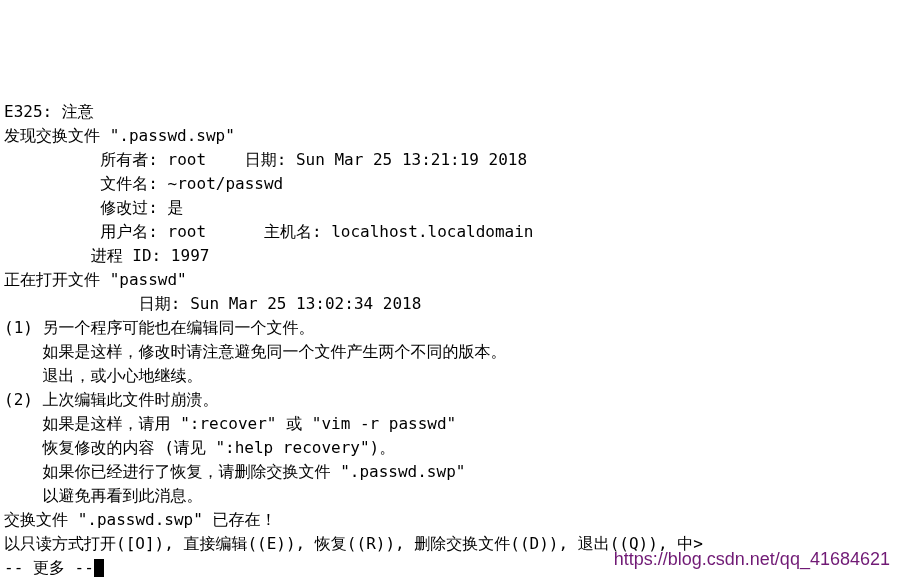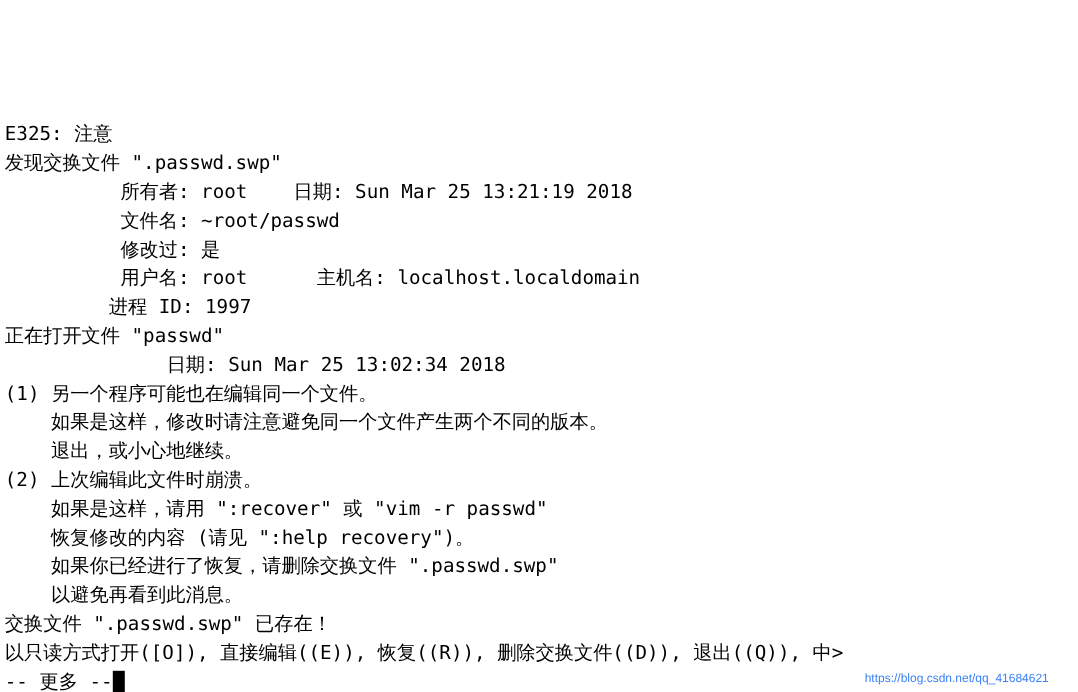--- a/index.html
+++ b/index.html
@@ -26,23 +26,23 @@
     .cursor {
       display: inline-block;
       width: 10px;
       height: 18px;
       background: #000000;
       vertical-align: text-bottom;
     }
     .watermark {
       position: absolute;
       bottom: 4px;
-      right: 24px;
-      font-size: 10px;
-      color: #3b82f6;
+      right: 8px;
+      font-size: 18px;
+      color: #701a75;
       font-family: sans-serif;
     }
   </style>
 </head>
 <body>
 
 
 
 <span class="line">E325: 注意</span><span class="line">发现交换文件 ".passwd.swp"</span><span class="line">          所有者: root    日期: Sun Mar 25 13:21:19 2018</span><span class="line">          文件名: ~root/passwd</span><span class="line">          修改过: 是</span><span class="line">          用户名: root      主机名: localhost.localdomain</span><span class="line">         进程 ID: 1997</span><span class="line">正在打开文件 "passwd"</span><span class="line">              日期: Sun Mar 25 13:02:34 2018</span><span class="line"></span><span class="line">(1) 另一个程序可能也在编辑同一个文件。</span><span class="line">    如果是这样，修改时请注意避免同一个文件产生两个不同的版本。</span><span class="line"></span><span class="line">    退出，或小心地继续。</span><span class="line"></span><span class="line">(2) 上次编辑此文件时崩溃。</span><span class="line">    如果是这样，请用 ":recover" 或 "vim -r passwd"</span><span class="line">    恢复修改的内容 (请见 ":help recovery")。</span><span class="line">    如果你已经进行了恢复，请删除交换文件 ".passwd.swp"</span><span class="line">    以避免再看到此消息。</span><span class="line"></span><span class="line">交换文件 ".passwd.swp" 已存在！</span><span class="line">以只读方式打开([O]), 直接编辑((E)), 恢复((R)), 删除交换文件((D)), 退出((Q)), 中&gt;</span><span>-- 更多 --</span><span class="cursor"></span>
 

